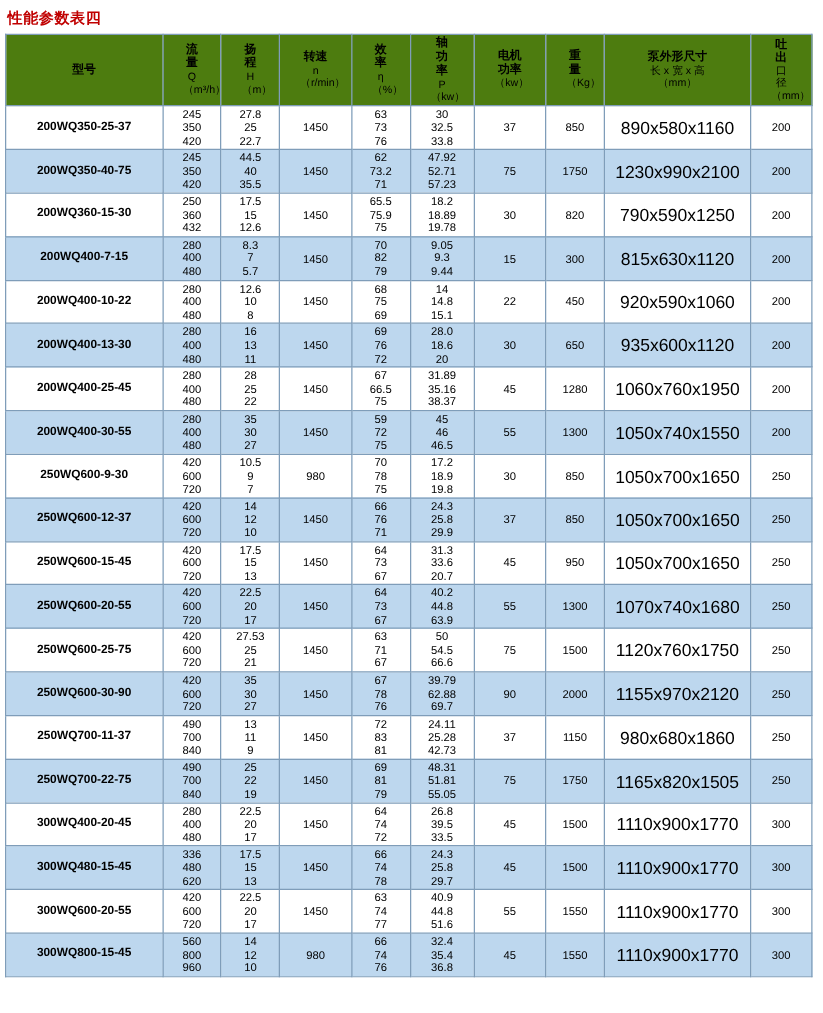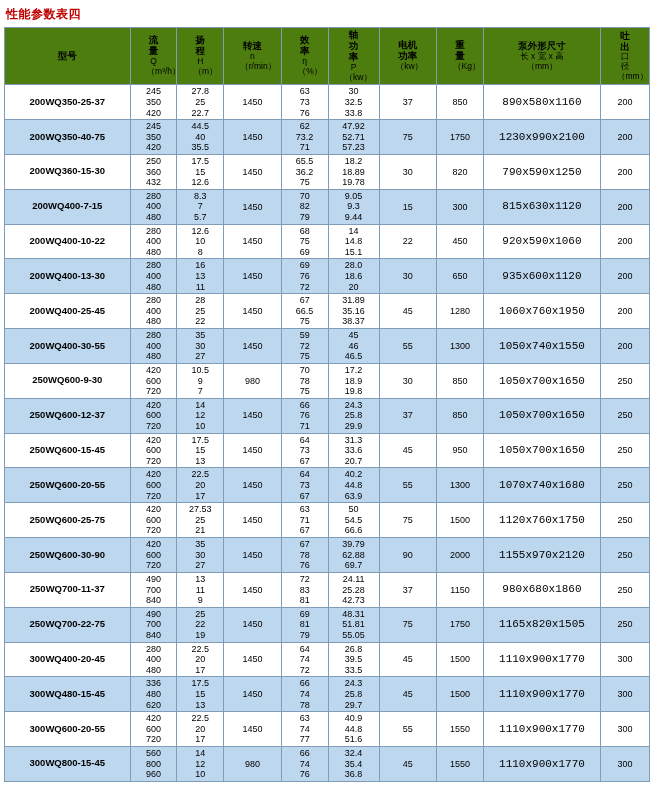--- a/index.html
+++ b/index.html
@@ -47,21 +47,21 @@
     height:40px;
     padding:2px 16px;
   }
   thead th .u{display:block;font-weight:normal;font-size:8.5px;}
   thead th .sym{display:block;font-weight:normal;font-size:8.5px;}
   tbody tr.odd td{background:#ffffff;}
   tbody tr.even td{background:#bdd7ee;}
   td.model{font-size:9.5px;font-weight:bold;letter-spacing:0;margin-left:48px;}
   td.multi{padding:1px 0;}
   td.multi span{display:block;line-height:1.18;}
-  td.dim{font-size:11px;font-family:Liberation Mono, monospace;}
+  td.dim{font-size:14px;}
   td.small{font-size:9px;}
 </style>
 </head>
 <body>
 
 <div id="wrap">
   <div class="doc-title">性能参数表四</div>
   <table>
     <colgroup>
       <col class="c0">
@@ -190,21 +190,21 @@
             <span>432</span>
           </td>
           <td class="multi">
             <span>17.5</span>
             <span>15</span>
             <span>12.6</span>
           </td>
           <td class="small">1450</td>
           <td class="multi">
             <span>65.5</span>
-            <span>36.2</span>
+            <span>75.9</span>
             <span>75</span>
           </td>
           <td class="multi">
             <span>18.2</span>
             <span>18.89</span>
             <span>19.78</span>
           </td>
           <td class="small">30</td>
           <td class="small">820</td>
           <td class="dim">790x590x1250</td>

